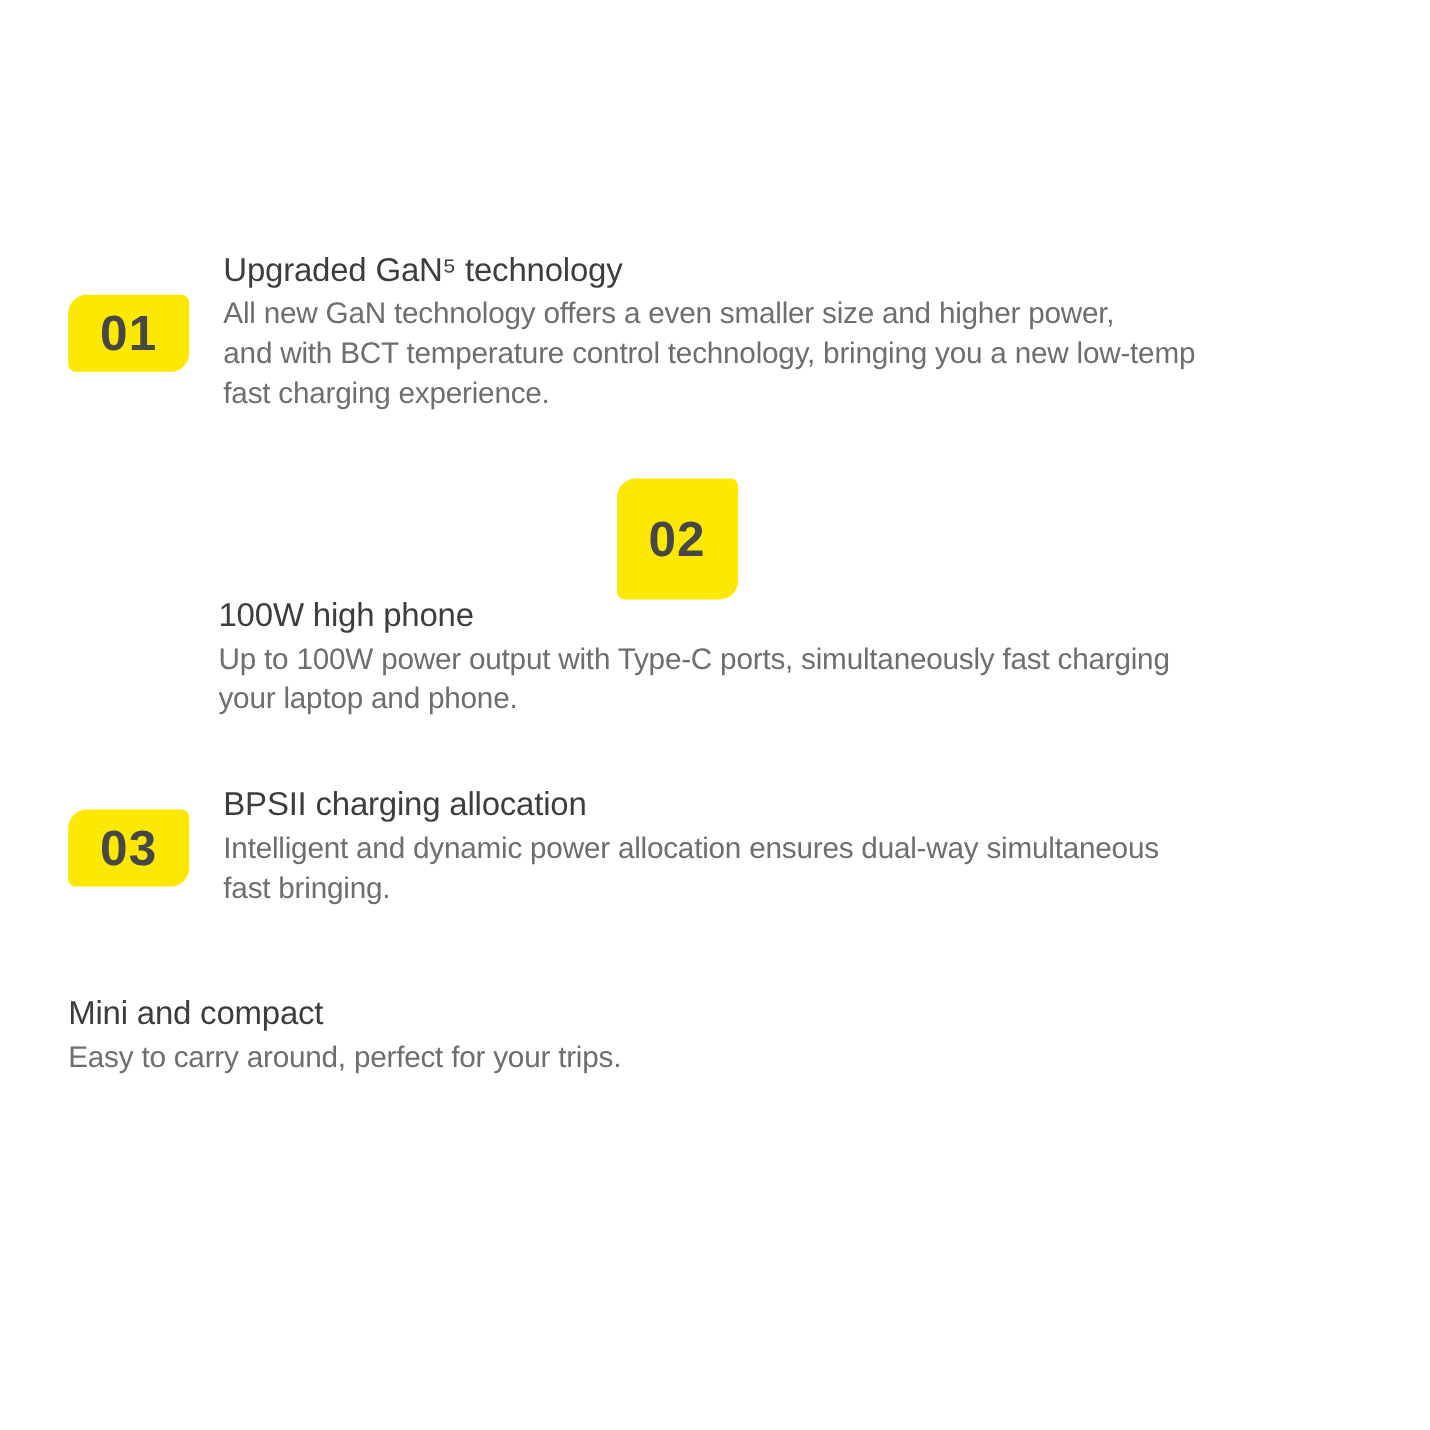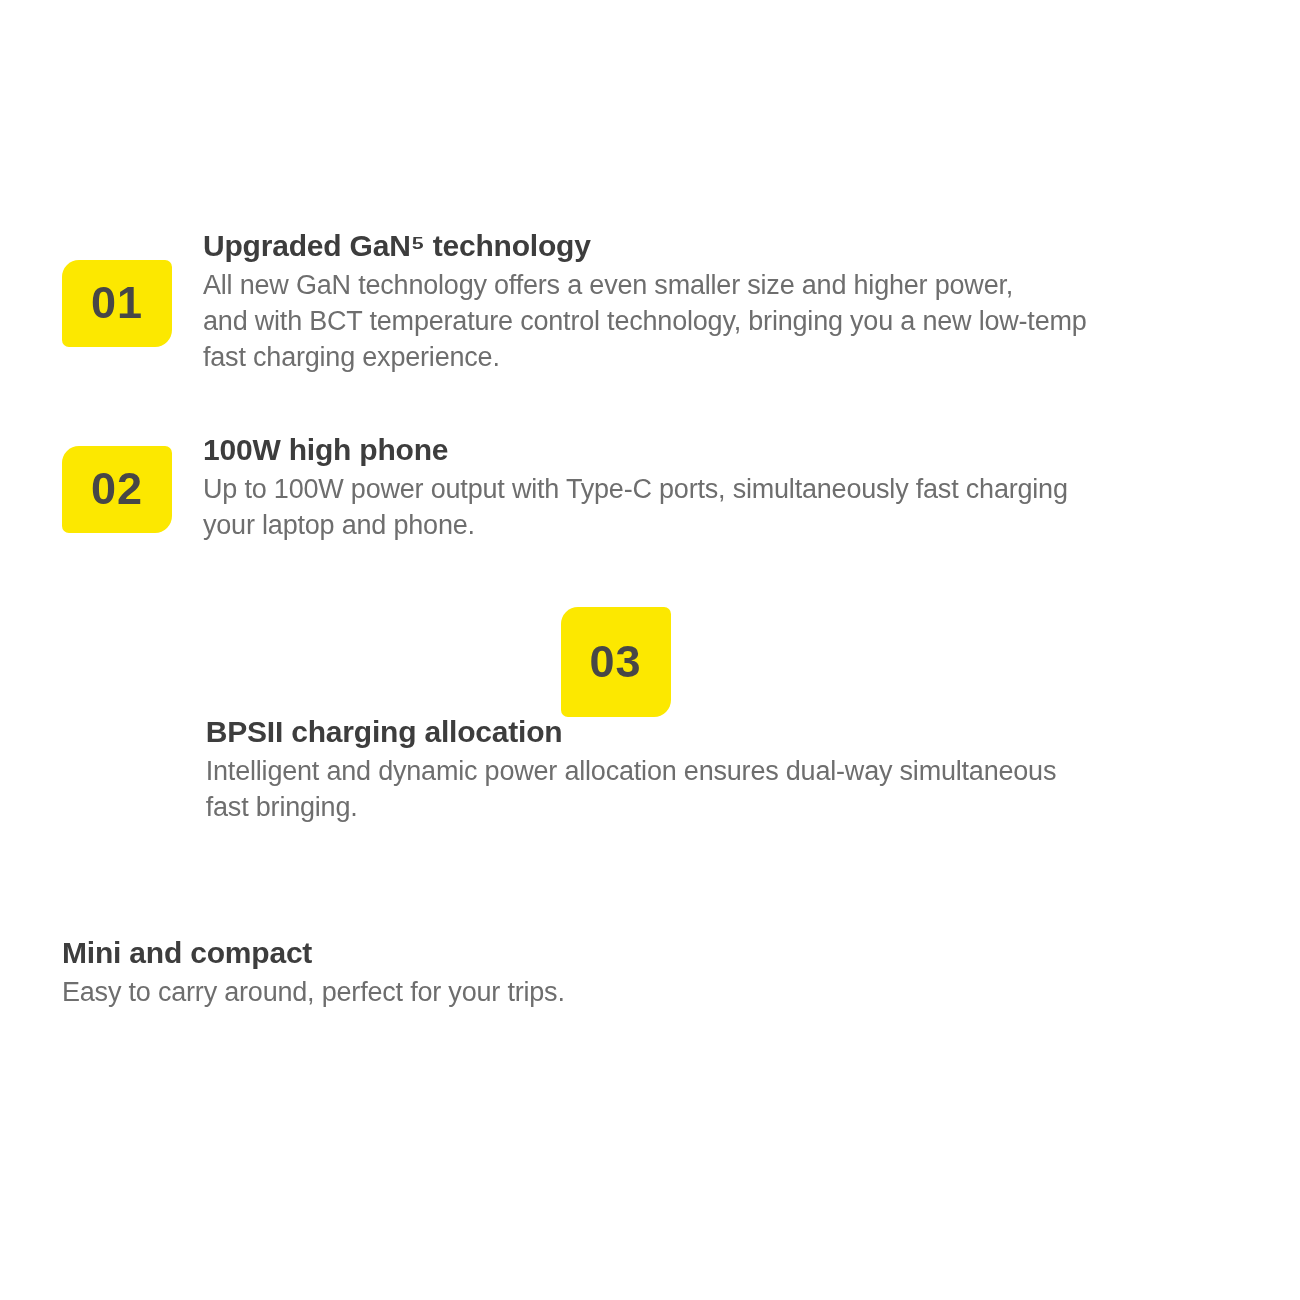--- a/index.html
+++ b/index.html
@@ -21,46 +21,46 @@
     left: 0;
     width: 1300px;
   }
   .feature-row {
     display: flex;
     align-items: center;
     padding-left: 62px;
     padding-right: 100px;
   }
   .feature-row.r1 { margin-bottom: 60px; }
-  .feature-row.r2 { margin-bottom: 64px; }
-  .feature-row.r3 { margin-bottom: 113px; flex-direction: column; }
+  .feature-row.r2 { margin-bottom: 64px; flex-direction: column; }
+  .feature-row.r3 { margin-bottom: 82px; }
   .badge {
     flex: 0 0 110px;
     width: 110px;
-    height: 87px;
+    height: 70px;
     margin-right: 31px;
     background: var(--badge-yellow, #FCE800);
     border-radius: 17px 7px 17px 7px;
     display: flex;
     align-items: center;
     justify-content: center;
     font-size: 45px;
     font-weight: bold;
     color: var(--badge-number, #474747);
     letter-spacing: 1px;
   }
   .feature-text {
     flex: 1 1 auto;
     min-width: 0;
   }
   .feature-title {
     margin: 0 0 6px 0;
     font-size: 30px;
     line-height: 30px;
-    font-weight: bold;
+    font-weight: normal;
     color: var(--title-color, #3d3d3d);
     letter-spacing: -0.2px;
   }
   .feature-desc {
     margin: 0;
     font-size: 27px;
     line-height: 36px;
     color: var(--body-color, #6e6e6e);
     white-space: pre-line;
     letter-spacing: -0.2px;

